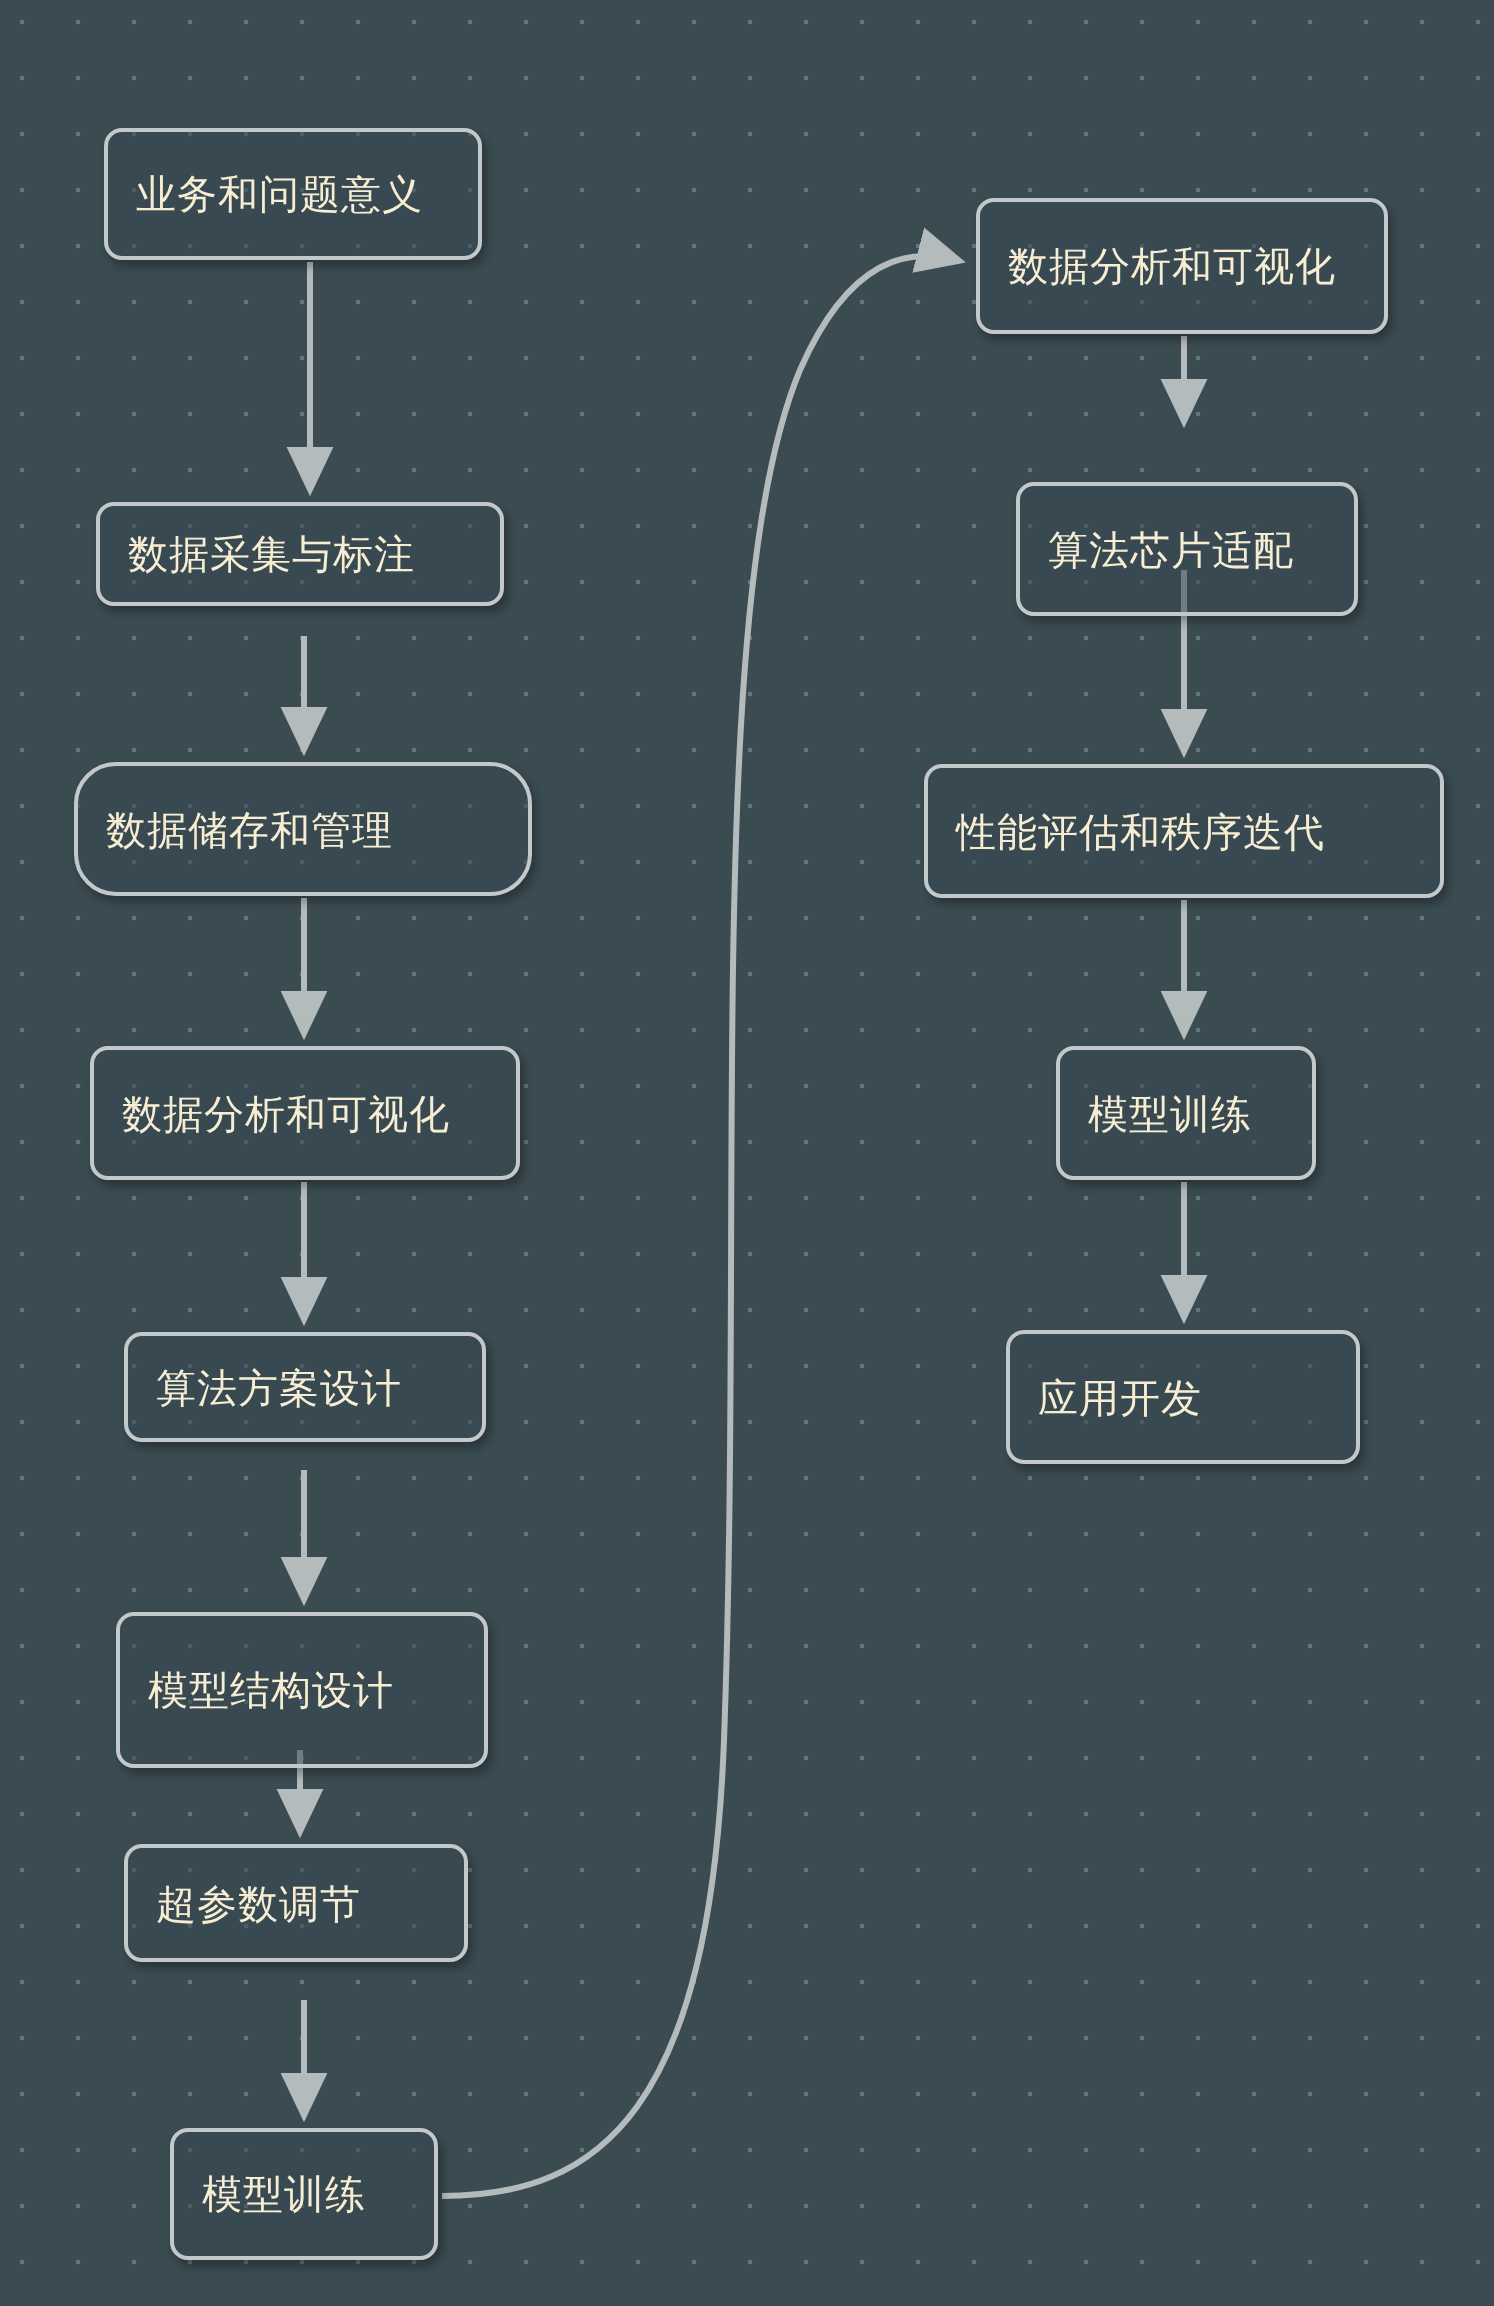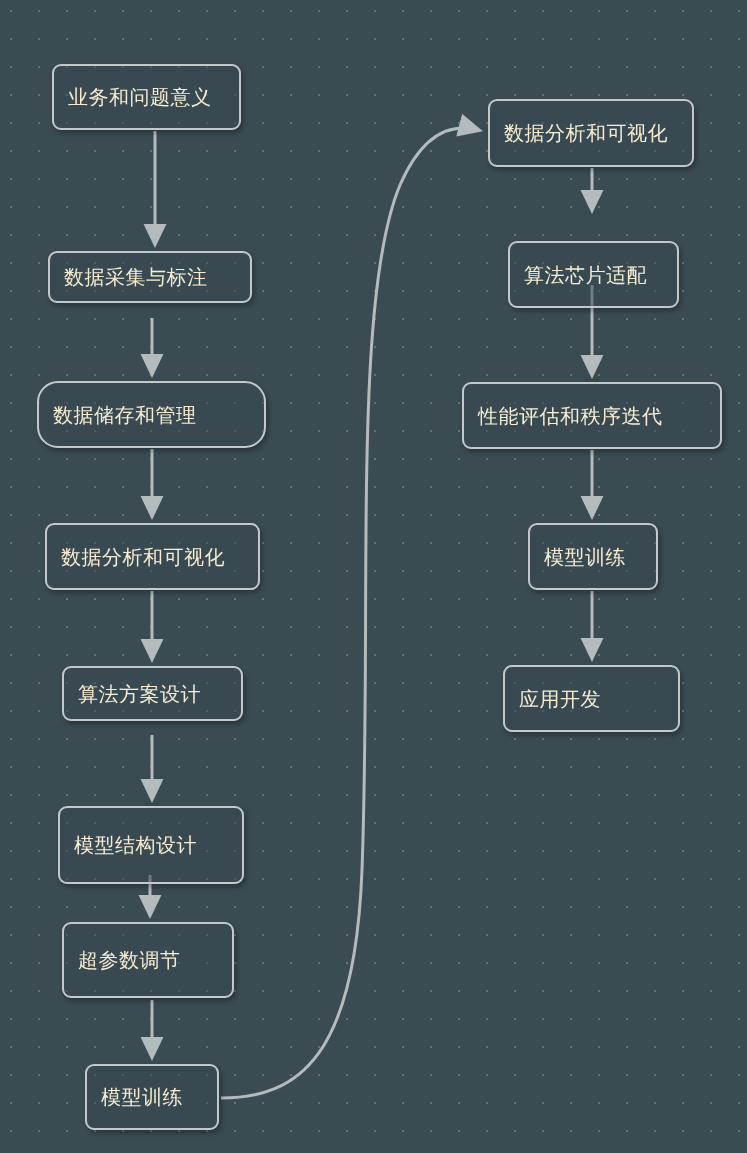--- a/index.html
+++ b/index.html
@@ -90,21 +90,21 @@
       </div>
       <div class="node" style="left: 45px; top: 523px; width: 215px; height: 67px; border-color: rgb(195, 201, 203); color: rgb(246, 237, 210);">
         <span class="node-label">数据分析和可视化</span>
       </div>
       <div class="node" style="left: 62px; top: 666px; width: 181px; height: 55px; border-color: rgb(195, 201, 203); color: rgb(246, 237, 210);">
         <span class="node-label">算法方案设计</span>
       </div>
       <div class="node" style="left: 58px; top: 806px; width: 186px; height: 78px; border-color: rgb(195, 201, 203); color: rgb(246, 237, 210);">
         <span class="node-label">模型结构设计</span>
       </div>
-      <div class="node" style="left: 62px; top: 922px; width: 172px; height: 76px; border-color: rgb(195, 201, 203); color: rgb(246, 237, 210);">
+      <div class="node" style="left: 62px; top: 922px; width: 172px; height: 59px; border-color: rgb(195, 201, 203); color: rgb(246, 237, 210);">
         <span class="node-label">超参数调节</span>
       </div>
       <div class="node" style="left: 85px; top: 1064px; width: 134px; height: 66px; border-color: rgb(195, 201, 203); color: rgb(246, 237, 210);">
         <span class="node-label">模型训练</span>
       </div>
       <div class="node" style="left: 488px; top: 99px; width: 206px; height: 68px; border-color: rgb(195, 201, 203); color: rgb(246, 237, 210);">
         <span class="node-label">数据分析和可视化</span>
       </div>
       <div class="node" style="left: 508px; top: 217px; width: 171px; height: 67px; border-color: rgb(195, 201, 203); color: rgb(246, 237, 210); margin-top: 24px;">
         <span class="node-label">算法芯片适配</span>

